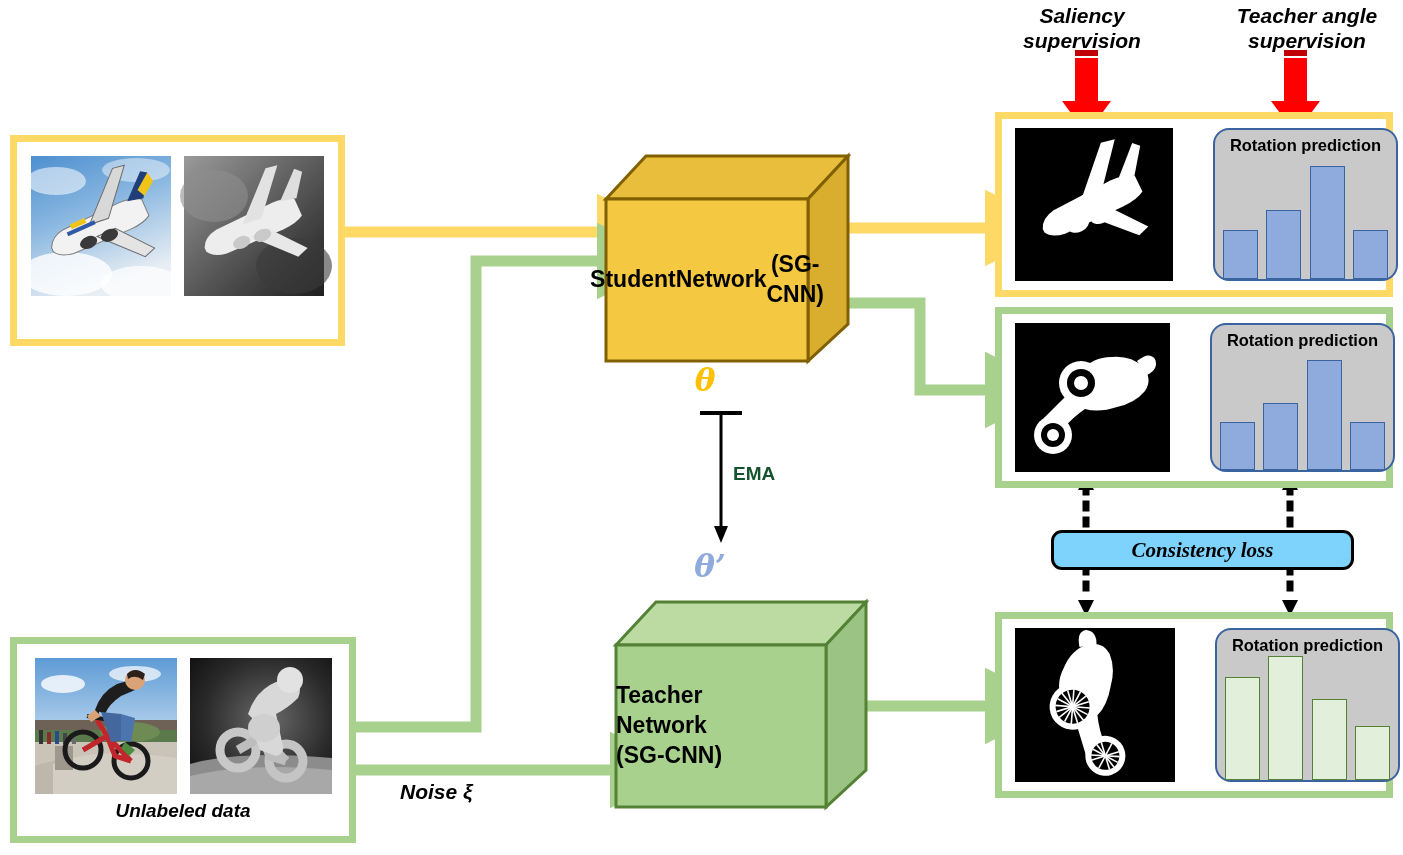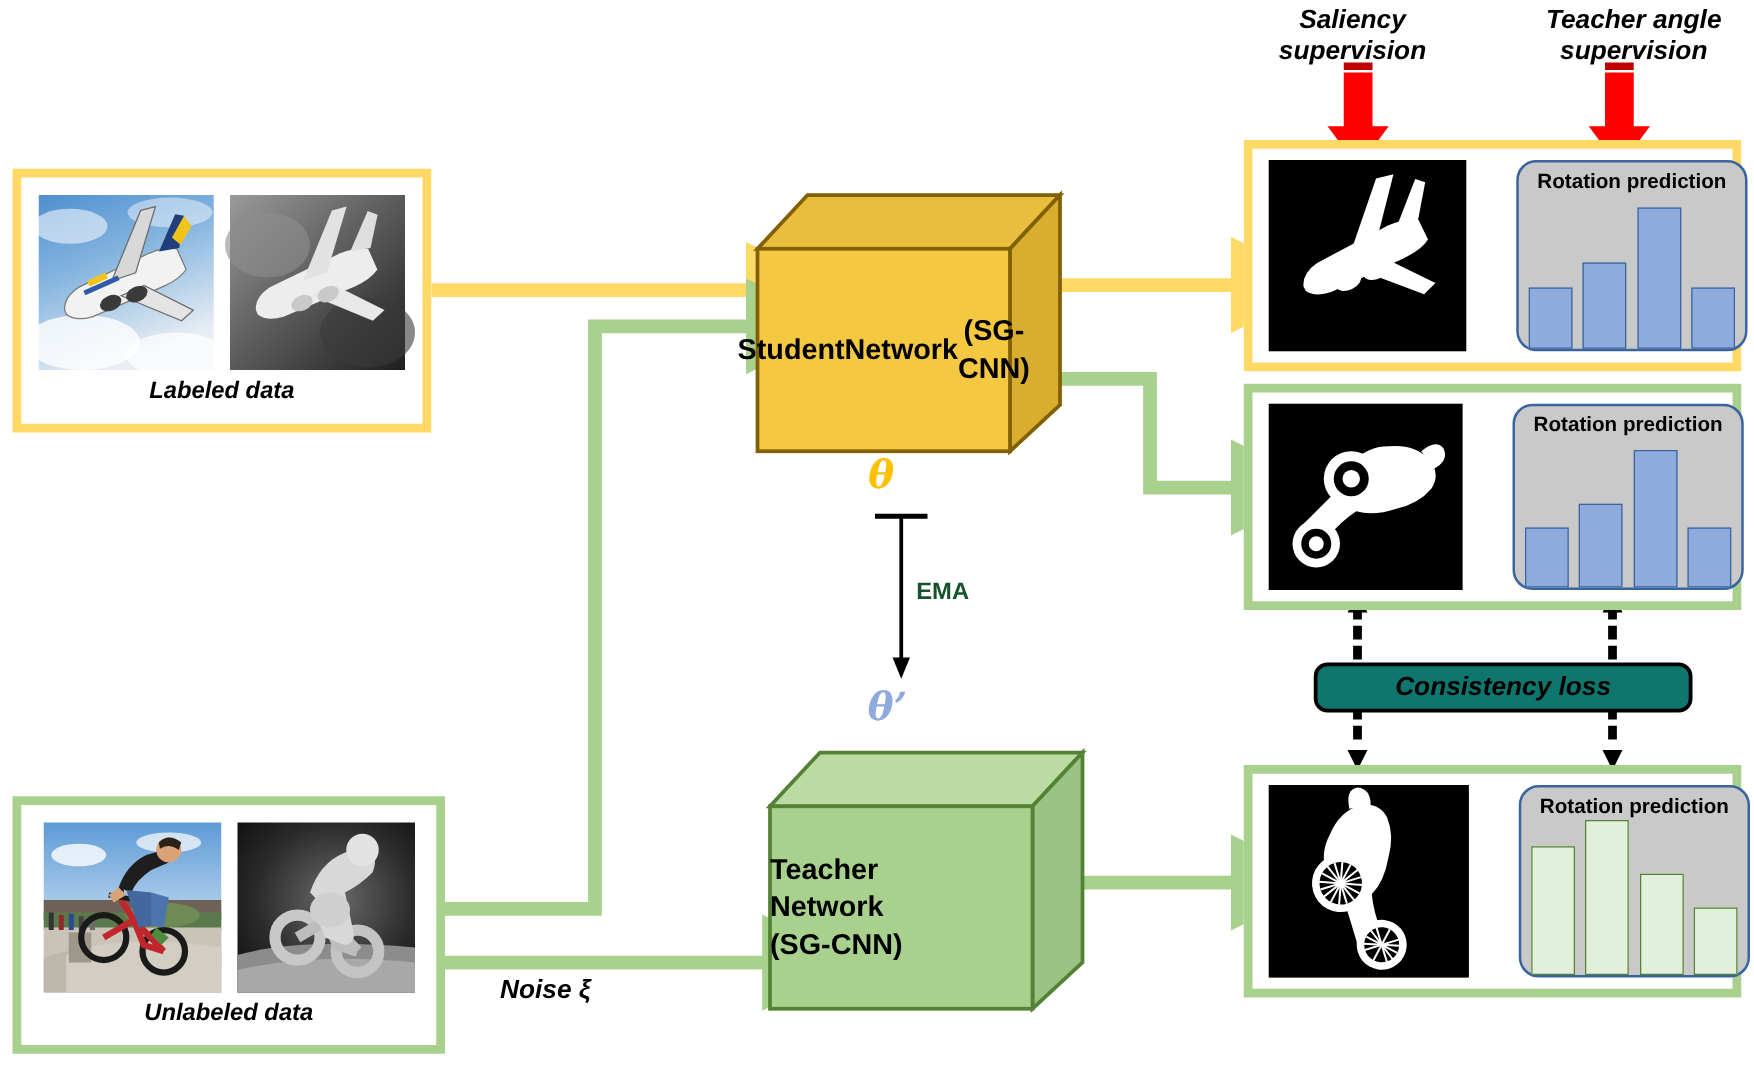--- a/index.html
+++ b/index.html
@@ -28,23 +28,23 @@
   .res-panel.green{border:7px solid #A9D18E;}
   .mask{background:#000;position:relative;overflow:hidden;flex:none;}
   .rot-box{box-sizing:border-box;border:2px solid #3A64A0;border-radius:16px;background:#C9C9C9;
            position:relative;flex:none;}
   .rot-title{position:absolute;left:0;right:0;top:6px;text-align:center;font-weight:bold;font-size:16.5px;color:#000;}
   .bars{position:absolute;left:8px;right:8px;bottom:0;height:100%;display:flex;align-items:flex-end;
         justify-content:space-between;}
   .bar{width:21%;box-sizing:border-box;border:1px solid #3A64A0;}
 
   
-  .cons{box-sizing:border-box;background:#0f766e;border:3px solid #000;border-radius:11px;
+  .cons{box-sizing:border-box;background:#7dd3fc;border:3px solid #000;border-radius:11px;
         display:flex;align-items:center;justify-content:center;font-weight:bold;font-style:italic;
-        font-size:21px;color:#000;}
+        font-size:21px;color:#000;font-family:Liberation Serif, serif;}
 
   svg{overflow:visible;}
 </style>
 </head>
 <body>
 
 <div class="abs lbl-bolditalic" style="left:1002px;top:4px;width:160px;font-size:21px;">
   <div>Saliency</div>
   <div>supervision</div>
 </div>
@@ -155,21 +155,20 @@
       <g transform="rotate(-24 70 70)">
         <path d="M16,70 Q20,60 34,58 L96,56 Q112,57 118,62 L118,80 Q110,85 96,85 L34,84 Q20,82 16,74 Z" fill="#EDEDED"></path>
         <path d="M60,64 L104,22 L116,24 L80,66 Z" fill="#E2E2E2"></path>
         <path d="M62,78 L98,116 L110,112 L82,78 Z" fill="#E8E8E8"></path>
         <path d="M104,58 L130,34 L136,40 L120,62 Z" fill="#DEDEDE"></path>
         <ellipse cx="52" cy="80" rx="9" ry="6" fill="#C9C9C9"></ellipse>
         <ellipse cx="74" cy="82" rx="9" ry="6" fill="#C9C9C9"></ellipse>
       </g>
     </svg>
   </div>
-  <div class="data-cap lbl-bolditalic">Labeled data</div>
 </div>
 
 <div class="abs data-frame green" style="left:10px;top:637px;width:346px;height:206px;">
   <div class="data-imgs">
 
     <svg width="142" height="136" viewBox="0 0 142 136">
       <defs>
         <linearGradient id="sky2" x1="0" y1="0" x2="0" y2="1">
           <stop offset="0" stop-color="#5E9BD6"></stop>
             <stop offset="0.55" stop-color="#B5D2EC"></stop>

